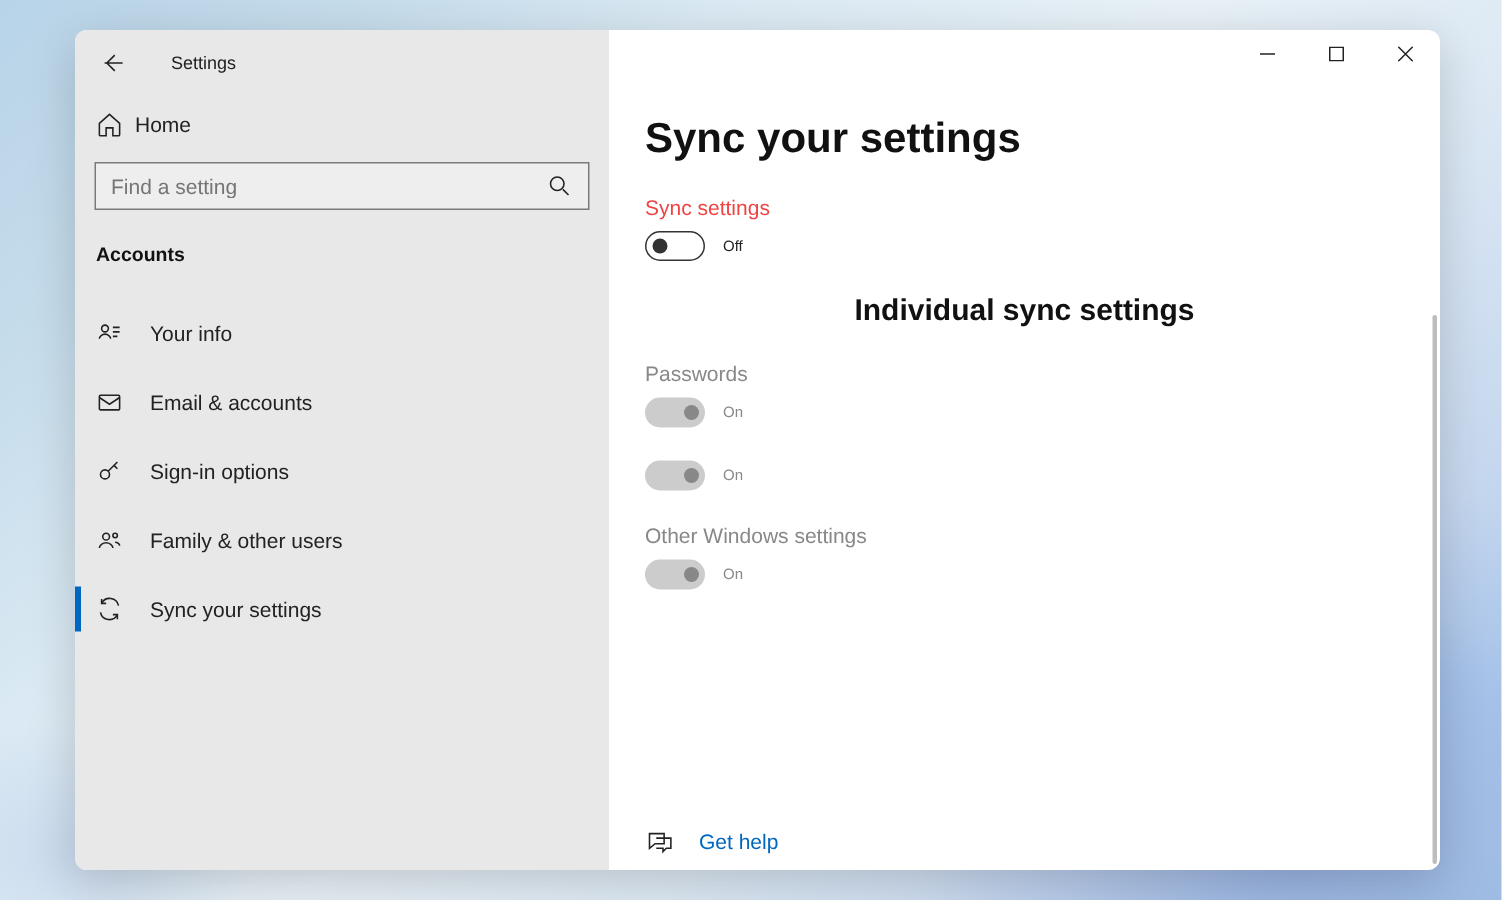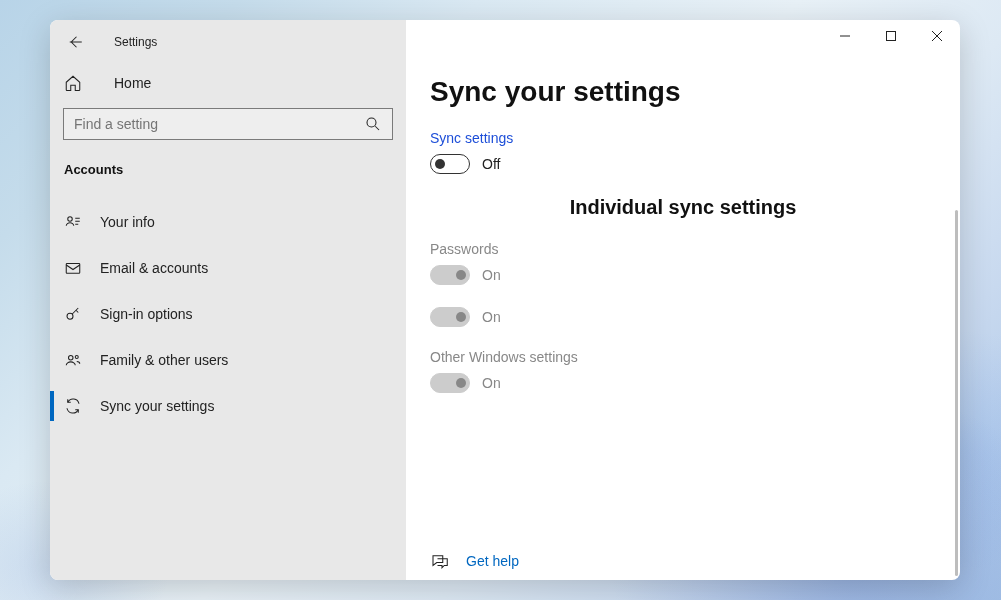--- a/index.html
+++ b/index.html
@@ -43,21 +43,21 @@
     gap: 28px;
   }
   .back-btn {
     width: 22px; height: 22px;
     display: flex; align-items: center; justify-content: center;
     cursor: pointer;
   }
   .app-title { font-size: 12px; color: #222; }
   .home-row {
     display: flex; align-items: center;
-    padding: 10px 0 10px 14px; gap: 32px;
+    padding: 10px 0 10px 14px; gap: 8px;
     cursor: pointer;
   }
   .home-row .lbl { font-size: 14px; color: #222; }
   .search-wrap { padding: 0 13px 0 13px; margin-top: 6px; }
   .search {
     width: 100%; height: 32px;
     border: 1px solid #7a7a7a;
     background: #eee;
     display: flex; align-items: center;
     padding: 0 10px;
@@ -106,37 +106,37 @@
   .content {
     padding: 0 24px 0 24px;
     flex: 1;
     overflow-y: auto;
     position: relative;
   }
   .page-title {
     font-size: 28px; font-weight: 600; color: #111;
     margin-top: 12px; margin-bottom: 22px;
   }
-  .setting-lbl { font-size: 14px; color: #1d4ed8; margin-bottom: 8px; }
+  .setting-lbl { font-size: 14px; color: #ef4444; margin-bottom: 8px; }
   .setting-lbl.disabled { color: #888; }
   .toggle-row { display: flex; align-items: center; gap: 12px; margin-bottom: 22px; }
   .toggle {
     width: 40px; height: 20px; border-radius: 10px;
     border: 1px solid #333; background: #fff;
     position: relative; cursor: pointer;
   }
   .toggle .knob {
     position: absolute; width: 10px; height: 10px; border-radius: 50%;
     background: #333; left: 4px; top: 4px;
   }
   .toggle.on-disabled {
     border: 1px solid #ccc; background: #ccc;
   }
   .toggle.on-disabled .knob { background: #888; left: 25px; }
-  .toggle-state { font-size: 14px; color: #222; }
+  .toggle-state { font-size: 10px; color: #222; }
   .toggle-state.disabled { color: #888; }
   .sub-title { font-size: 20px; font-weight: 700; color: #111; margin-top: 14px; margin-bottom: 22px; text-align: center; }
   .help-row {
     position: absolute; left: 24px; bottom: 10px;
     display: flex; align-items: center; gap: 18px;
     cursor: pointer;
   }
   .help-row .lbl { font-size: 14px; color: #0067c0; }
   .vscroll {
     position: absolute; right: 2px; top: 190px; bottom: 4px; width: 3px;

